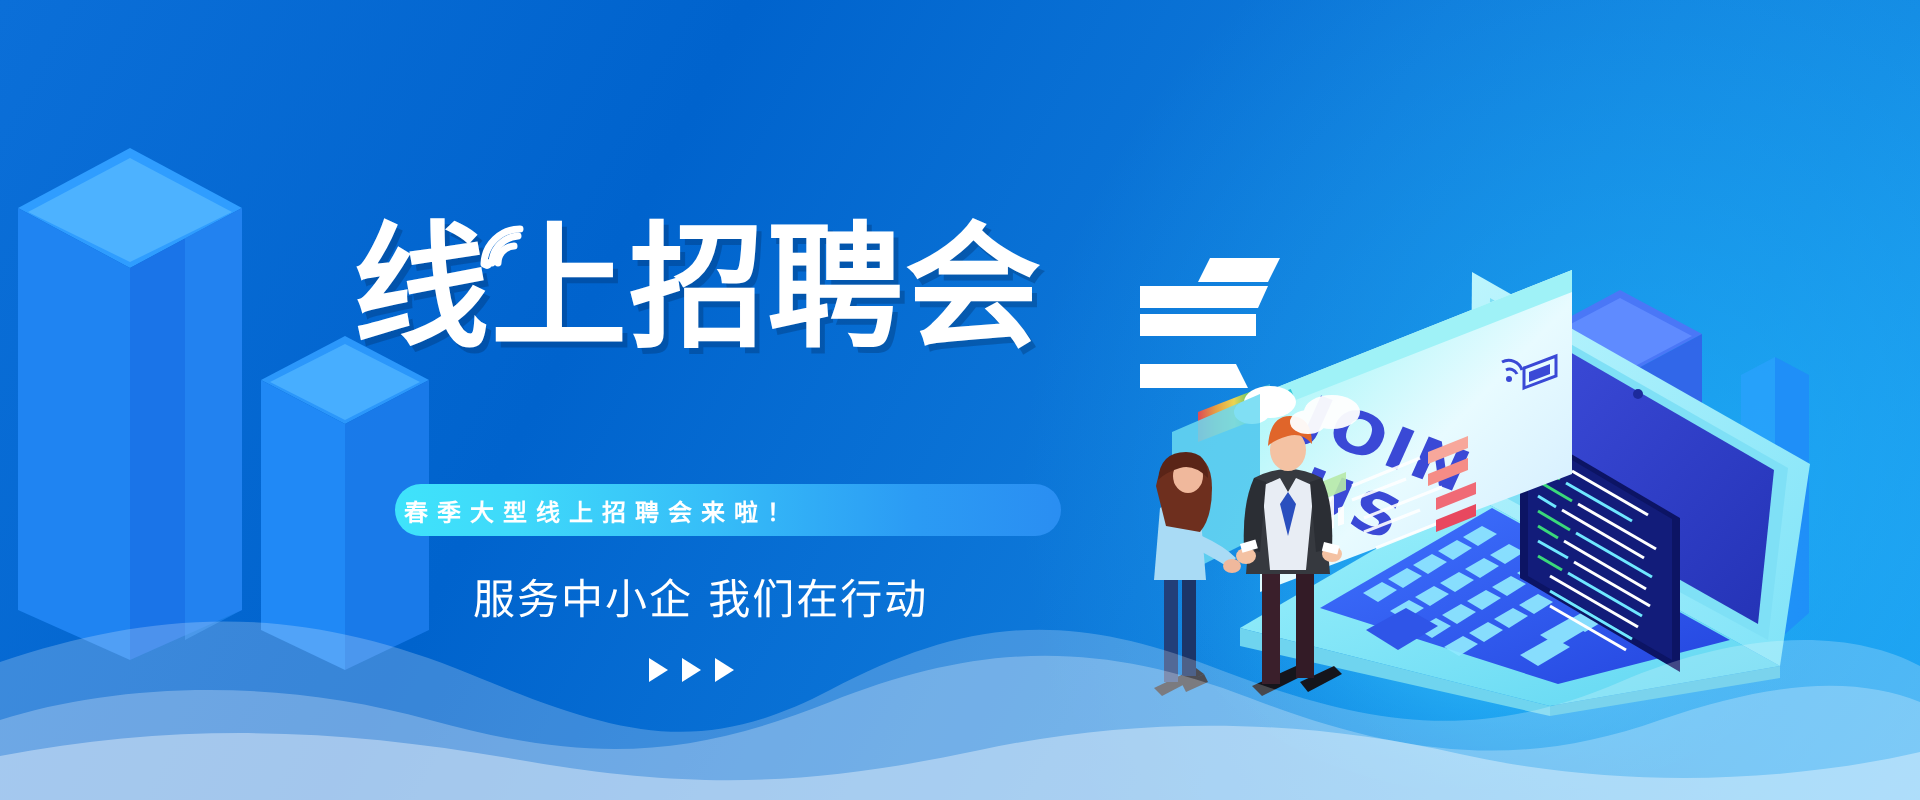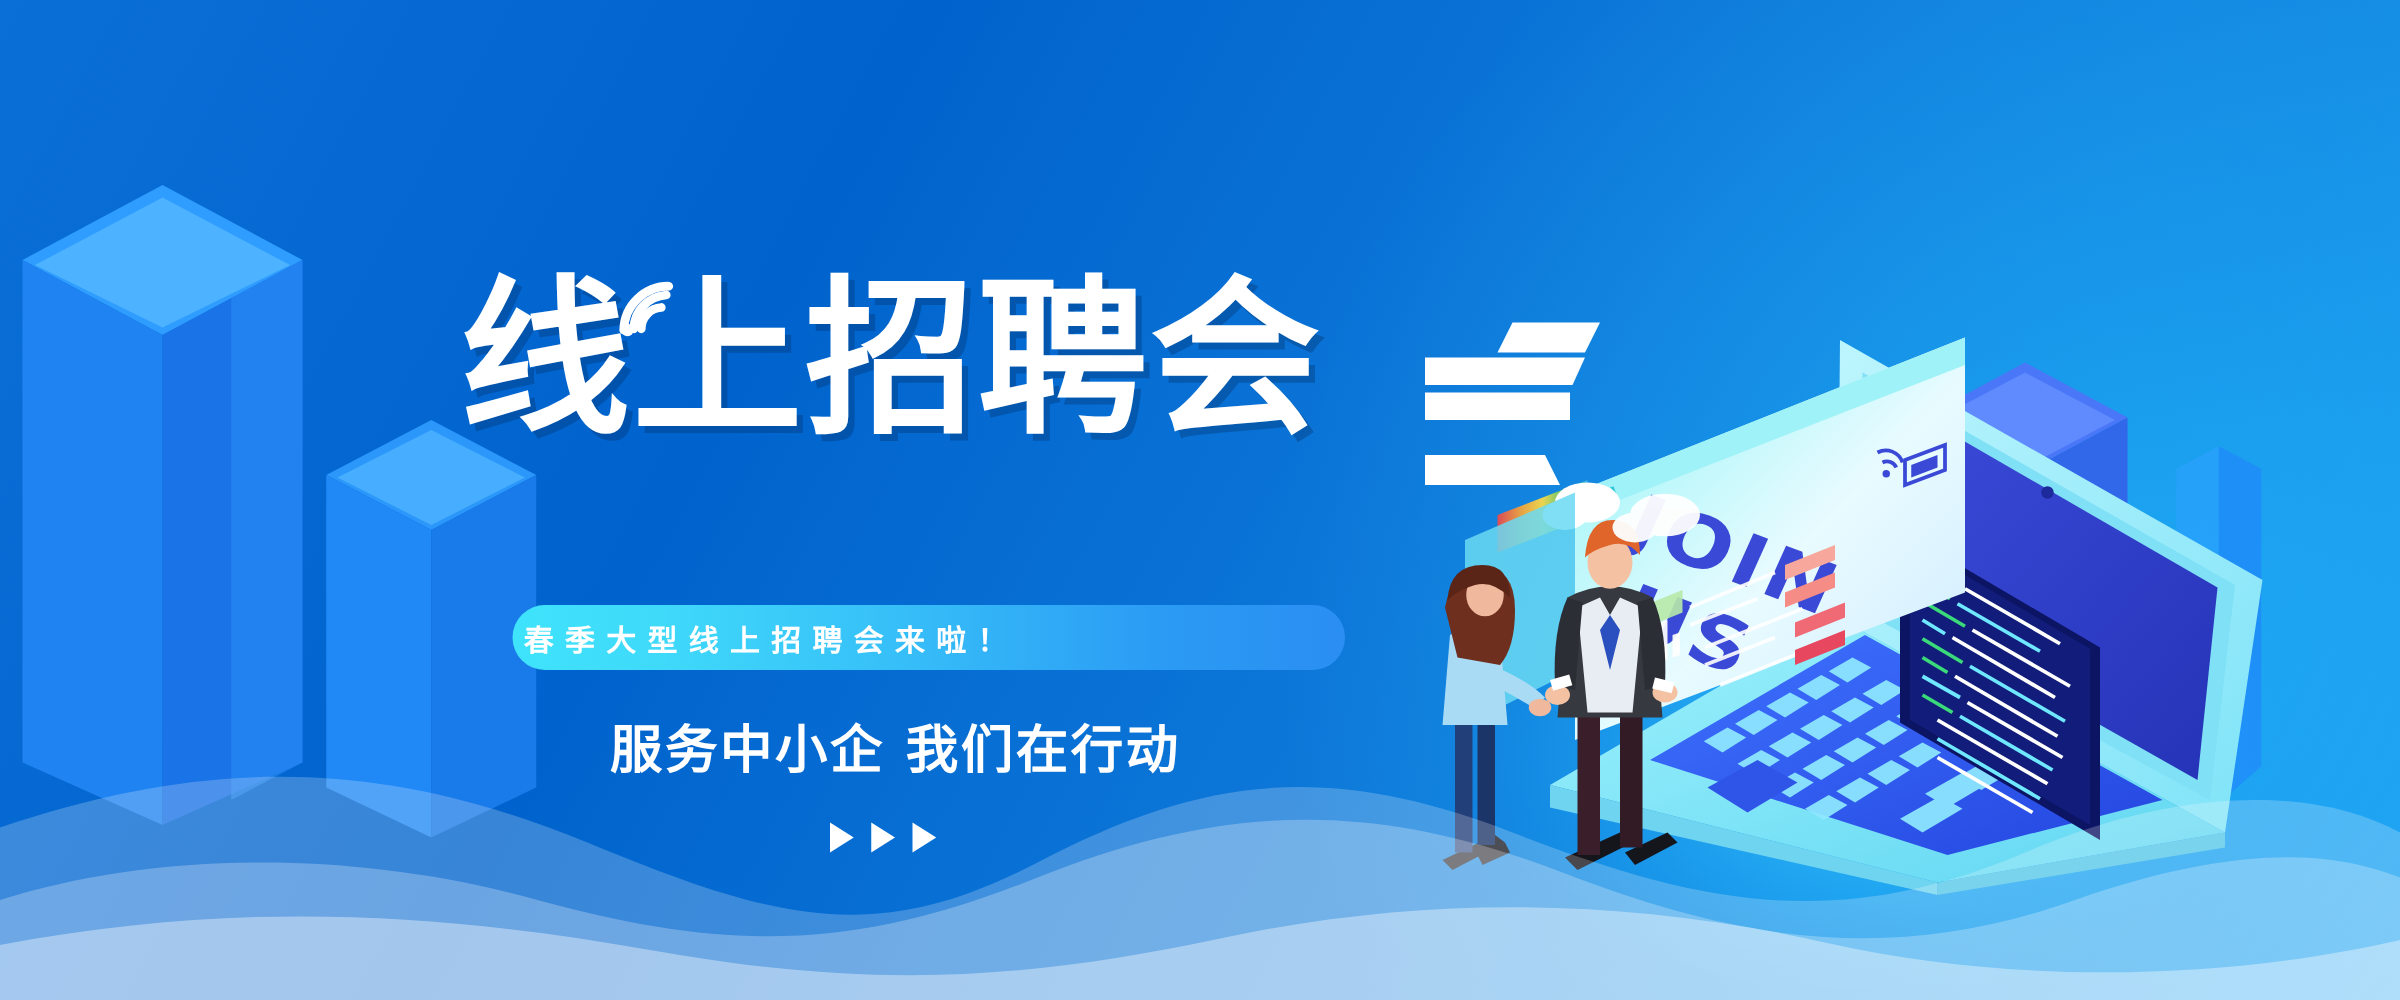--- a/index.html
+++ b/index.html
@@ -17,21 +17,21 @@
       linear-gradient(118deg,#0b6fd8 0%,#0063cd 32%,#0f7ada 62%,#1388e2 82%,#1d9bef 100%);
   }
 
   
   .bldg{position:absolute;}
 
   
   .waves{position:absolute;left:0;bottom:0;width:1920px;height:230px;}
 
   
-  #content{position:absolute;left:16px;top:0;width:1160px;height:800px;}
+  #content{position:absolute;left:1px;top:0;width:1160px;height:800px;}
 
   #title-wrap{
     position:absolute;left:352px;top:218px;width:600px;height:150px;
   }
   #main-title{
     font-size:136px;line-height:140px;font-weight:bold;color:#ffffff;
     letter-spacing:2px;white-space:nowrap;
     font-family:"DejaVu Sans","Liberation Sans",sans-serif;
     text-shadow:5px 6px 0 rgba(0,40,90,.30);
     margin:0;
@@ -45,21 +45,21 @@
     display:flex;align-items:center;
   }
   #pill span{
     font-size:24px;font-weight:bold;color:#ffffff;letter-spacing:9px;
     text-indent:9px;
     font-family:"DejaVu Sans","Liberation Sans",sans-serif;
   }
 
   #tagline{
     position:absolute;left:472px;top:572px;width:520px;height:56px;
-    font-size:42px;font-weight:bold;color:#ffffff;letter-spacing:2px;
+    font-size:42px;font-weight:normal;color:#ffffff;letter-spacing:2px;
     line-height:56px;white-space:nowrap;
     font-family:"DejaVu Sans","Liberation Sans",sans-serif;
   }
 
   #arrows{
     position:absolute;left:648px;top:656px;width:110px;height:28px;
     display:flex;gap:14px;align-items:center;
   }
   .arrow{
     width:0;height:0;border-left:19px solid #ffffff;

